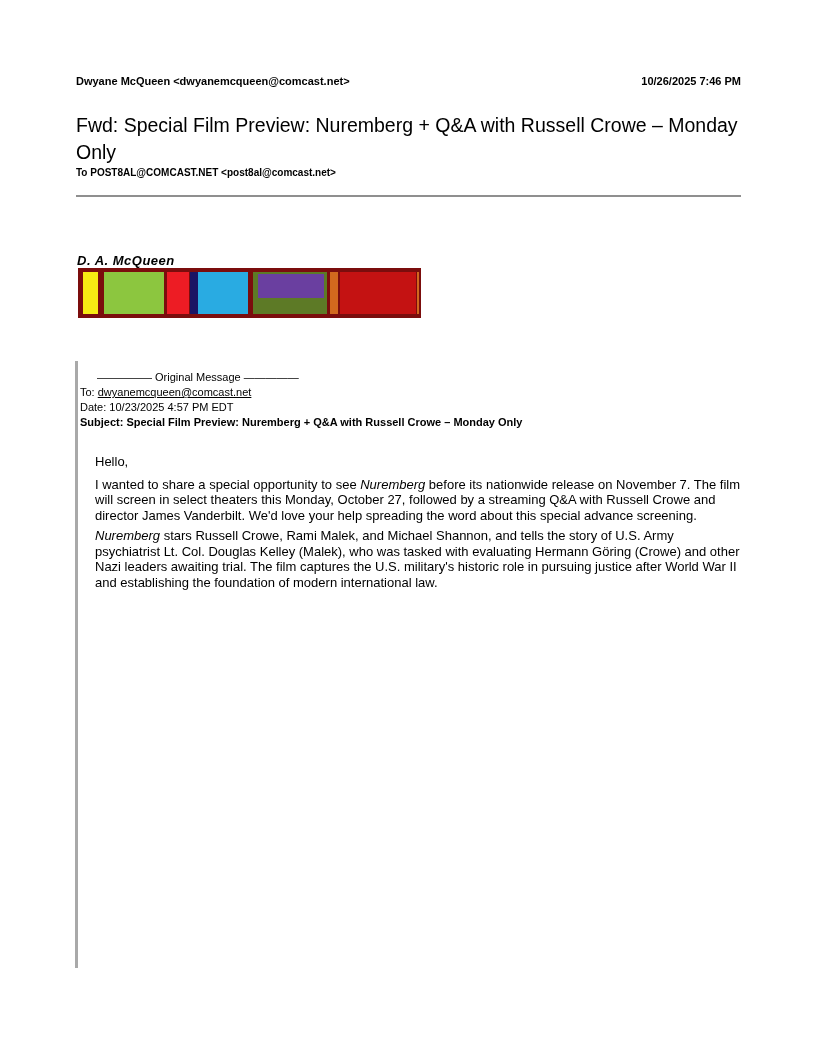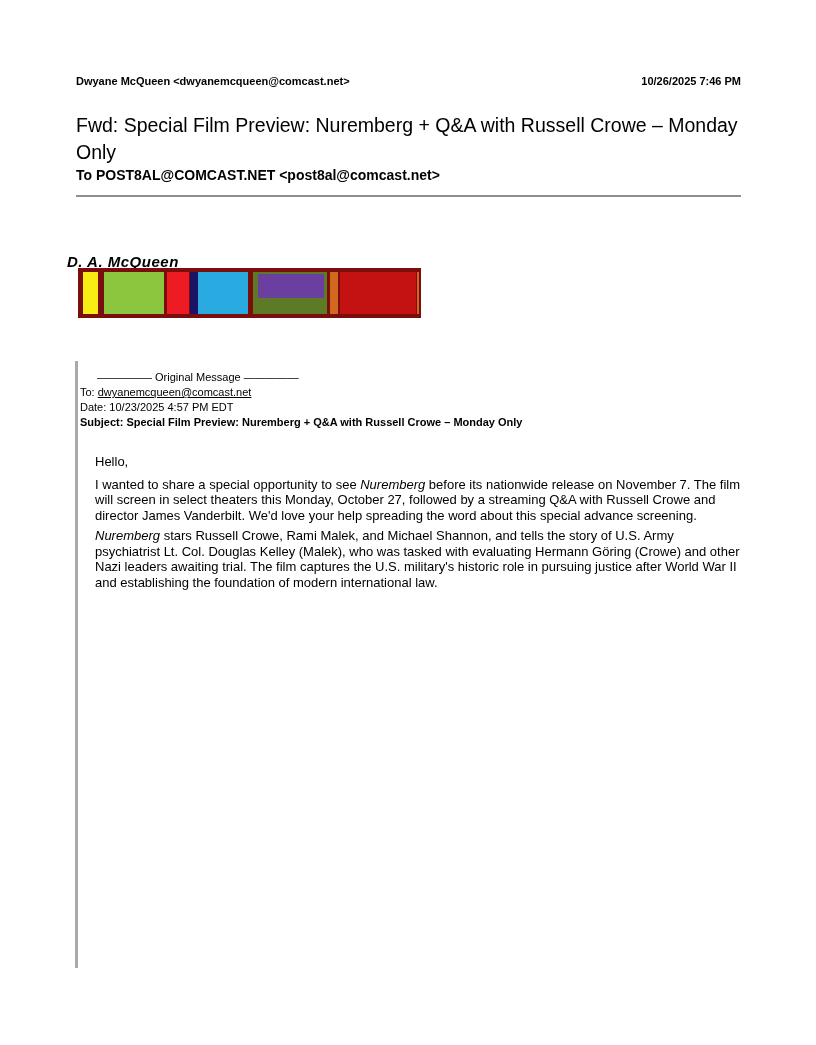--- a/index.html
+++ b/index.html
@@ -30,36 +30,36 @@
     top: 99px;
     width: 672px;
     font-size: 19.5px;
     font-weight: 400;
     line-height: 27px;
   }
   .to-line {
     position: absolute;
     left: 76px;
     top: 167px;
-    font-size: 14px;
+    font-size: 10px;
     font-weight: bold;
   }
   .divider {
     position: absolute;
     left: 76px;
     right: 75px;
     top: 195px;
     height: 2px;
     background: #8f8f8f;
   }
   .sig-name {
     position: absolute;
-    left: 67px;
+    left: 77px;
     top: 253px;
-    font-size: 15px;
+    font-size: 13px;
     font-weight: bold;
     font-style: italic;
     letter-spacing: 0.5px;
   }
   .banner {
     position: absolute;
     left: 78px;
     top: 268px;
     width: 343px;
     height: 50px;

